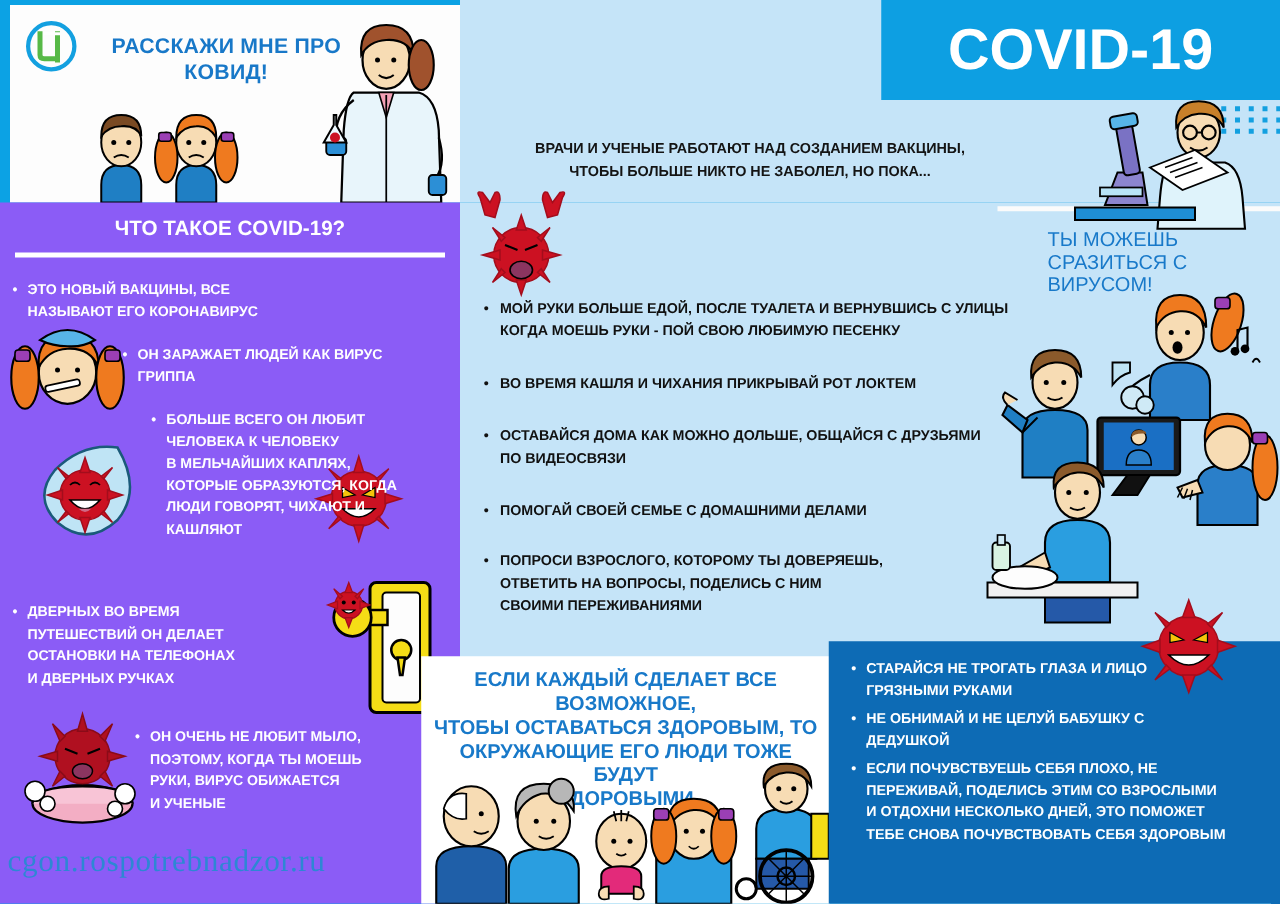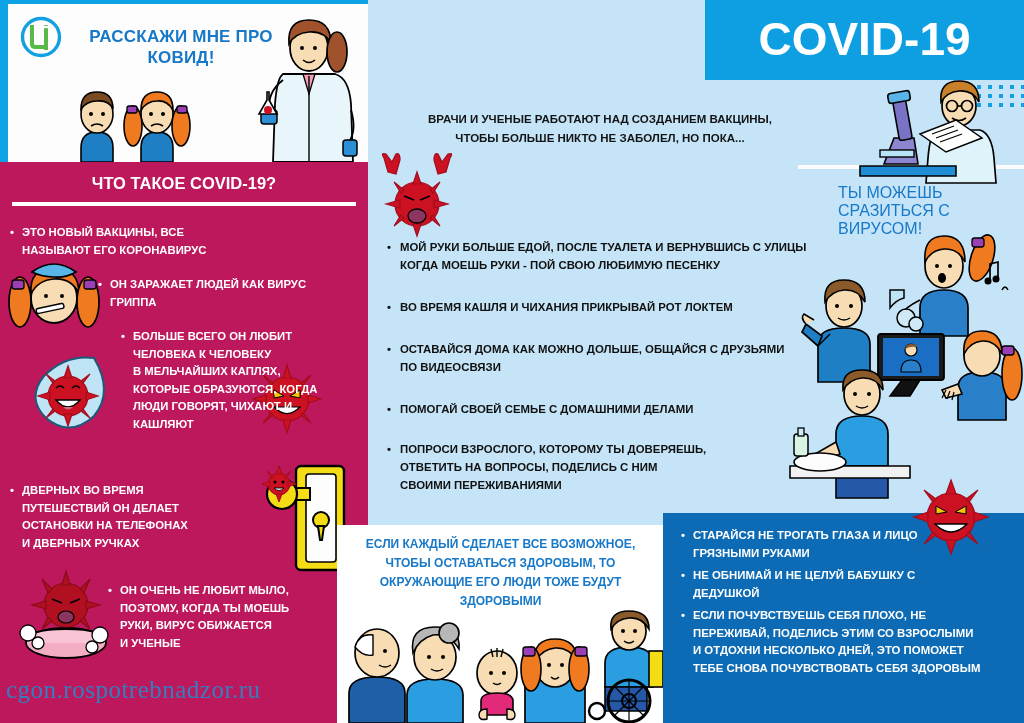--- a/index.html
+++ b/index.html
@@ -21,38 +21,38 @@
   .banner-light{position:absolute;left:368px;top:0;width:656px;height:162px;background:#c5e4f8;}
   .banner-blue{position:absolute;left:705px;top:0;width:319px;height:80px;background:#0d9fe2;}
   .covid-title{position:absolute;left:705px;top:6px;width:319px;text-align:center;color:#ffffff;
     font-weight:bold;font-size:46px;letter-spacing:0px;line-height:66px;}
   .dots{position:absolute;left:587px;top:22px;width:112px;height:88px;}
   .dots i{position:absolute;width:4px;height:4px;background:#13a0e0;display:block;}
   .banner-text{position:absolute;left:380px;top:110px;width:440px;text-align:center;
     color:#141414;font-weight:bold;font-size:11.5px;line-height:19px;}
 
   
-  .left-col{position:absolute;left:0;top:162px;width:368px;height:561px;background:#be185d;}
+  .left-col{position:absolute;left:0;top:162px;width:368px;height:561px;background:#8b5cf6;}
   .left-head{position:absolute;left:0;top:12px;width:368px;text-align:center;color:#ffffff;
     font-weight:bold;font-size:16.5px;}
   .left-rule{position:absolute;left:12px;top:40px;width:344px;height:4px;background:#ffffff;}
   .lb{position:absolute;color:#ffffff;font-weight:bold;font-size:11.3px;line-height:17.5px;}
   .lb .bu{position:absolute;left:-12px;top:0;}
 
   
   .main-panel{position:absolute;left:368px;top:162px;width:656px;height:561px;background:#c5e4f8;}
   .main-rule{position:absolute;left:430px;top:3px;width:594px;height:4px;background:#fbfbfb;}
   .main-head{position:absolute;left:470px;top:22px;color:#1879c9;font-weight:normal;font-size:16px;}
   .mb{position:absolute;color:#111111;font-weight:bold;font-size:11.4px;line-height:18px;}
   .mb .bu{position:absolute;left:-13px;top:0;}
 
   
   .mid-box{position:absolute;left:337px;top:525px;width:327px;height:198px;background:#ffffff;}
   .mid-box-text{position:absolute;left:8px;top:10px;width:311px;text-align:center;color:#1879c9;
-    font-weight:bold;font-size:12px;line-height:19px;}
+    font-weight:bold;font-size:16px;line-height:19px;}
 
   
   .dark-box{position:absolute;left:663px;top:513px;width:361px;height:210px;background:#0d6bb5;}
   .db{position:absolute;color:#ffffff;font-weight:bold;font-size:11.4px;line-height:17.5px;}
   .db .bu{position:absolute;left:-12px;top:0;}
 
   
   .watermark{position:absolute;left:6px;top:676px;color:#1d8fcf;font-family:"Liberation Serif",serif;
     font-size:25px;letter-spacing:.5px;opacity:.85;}
 

